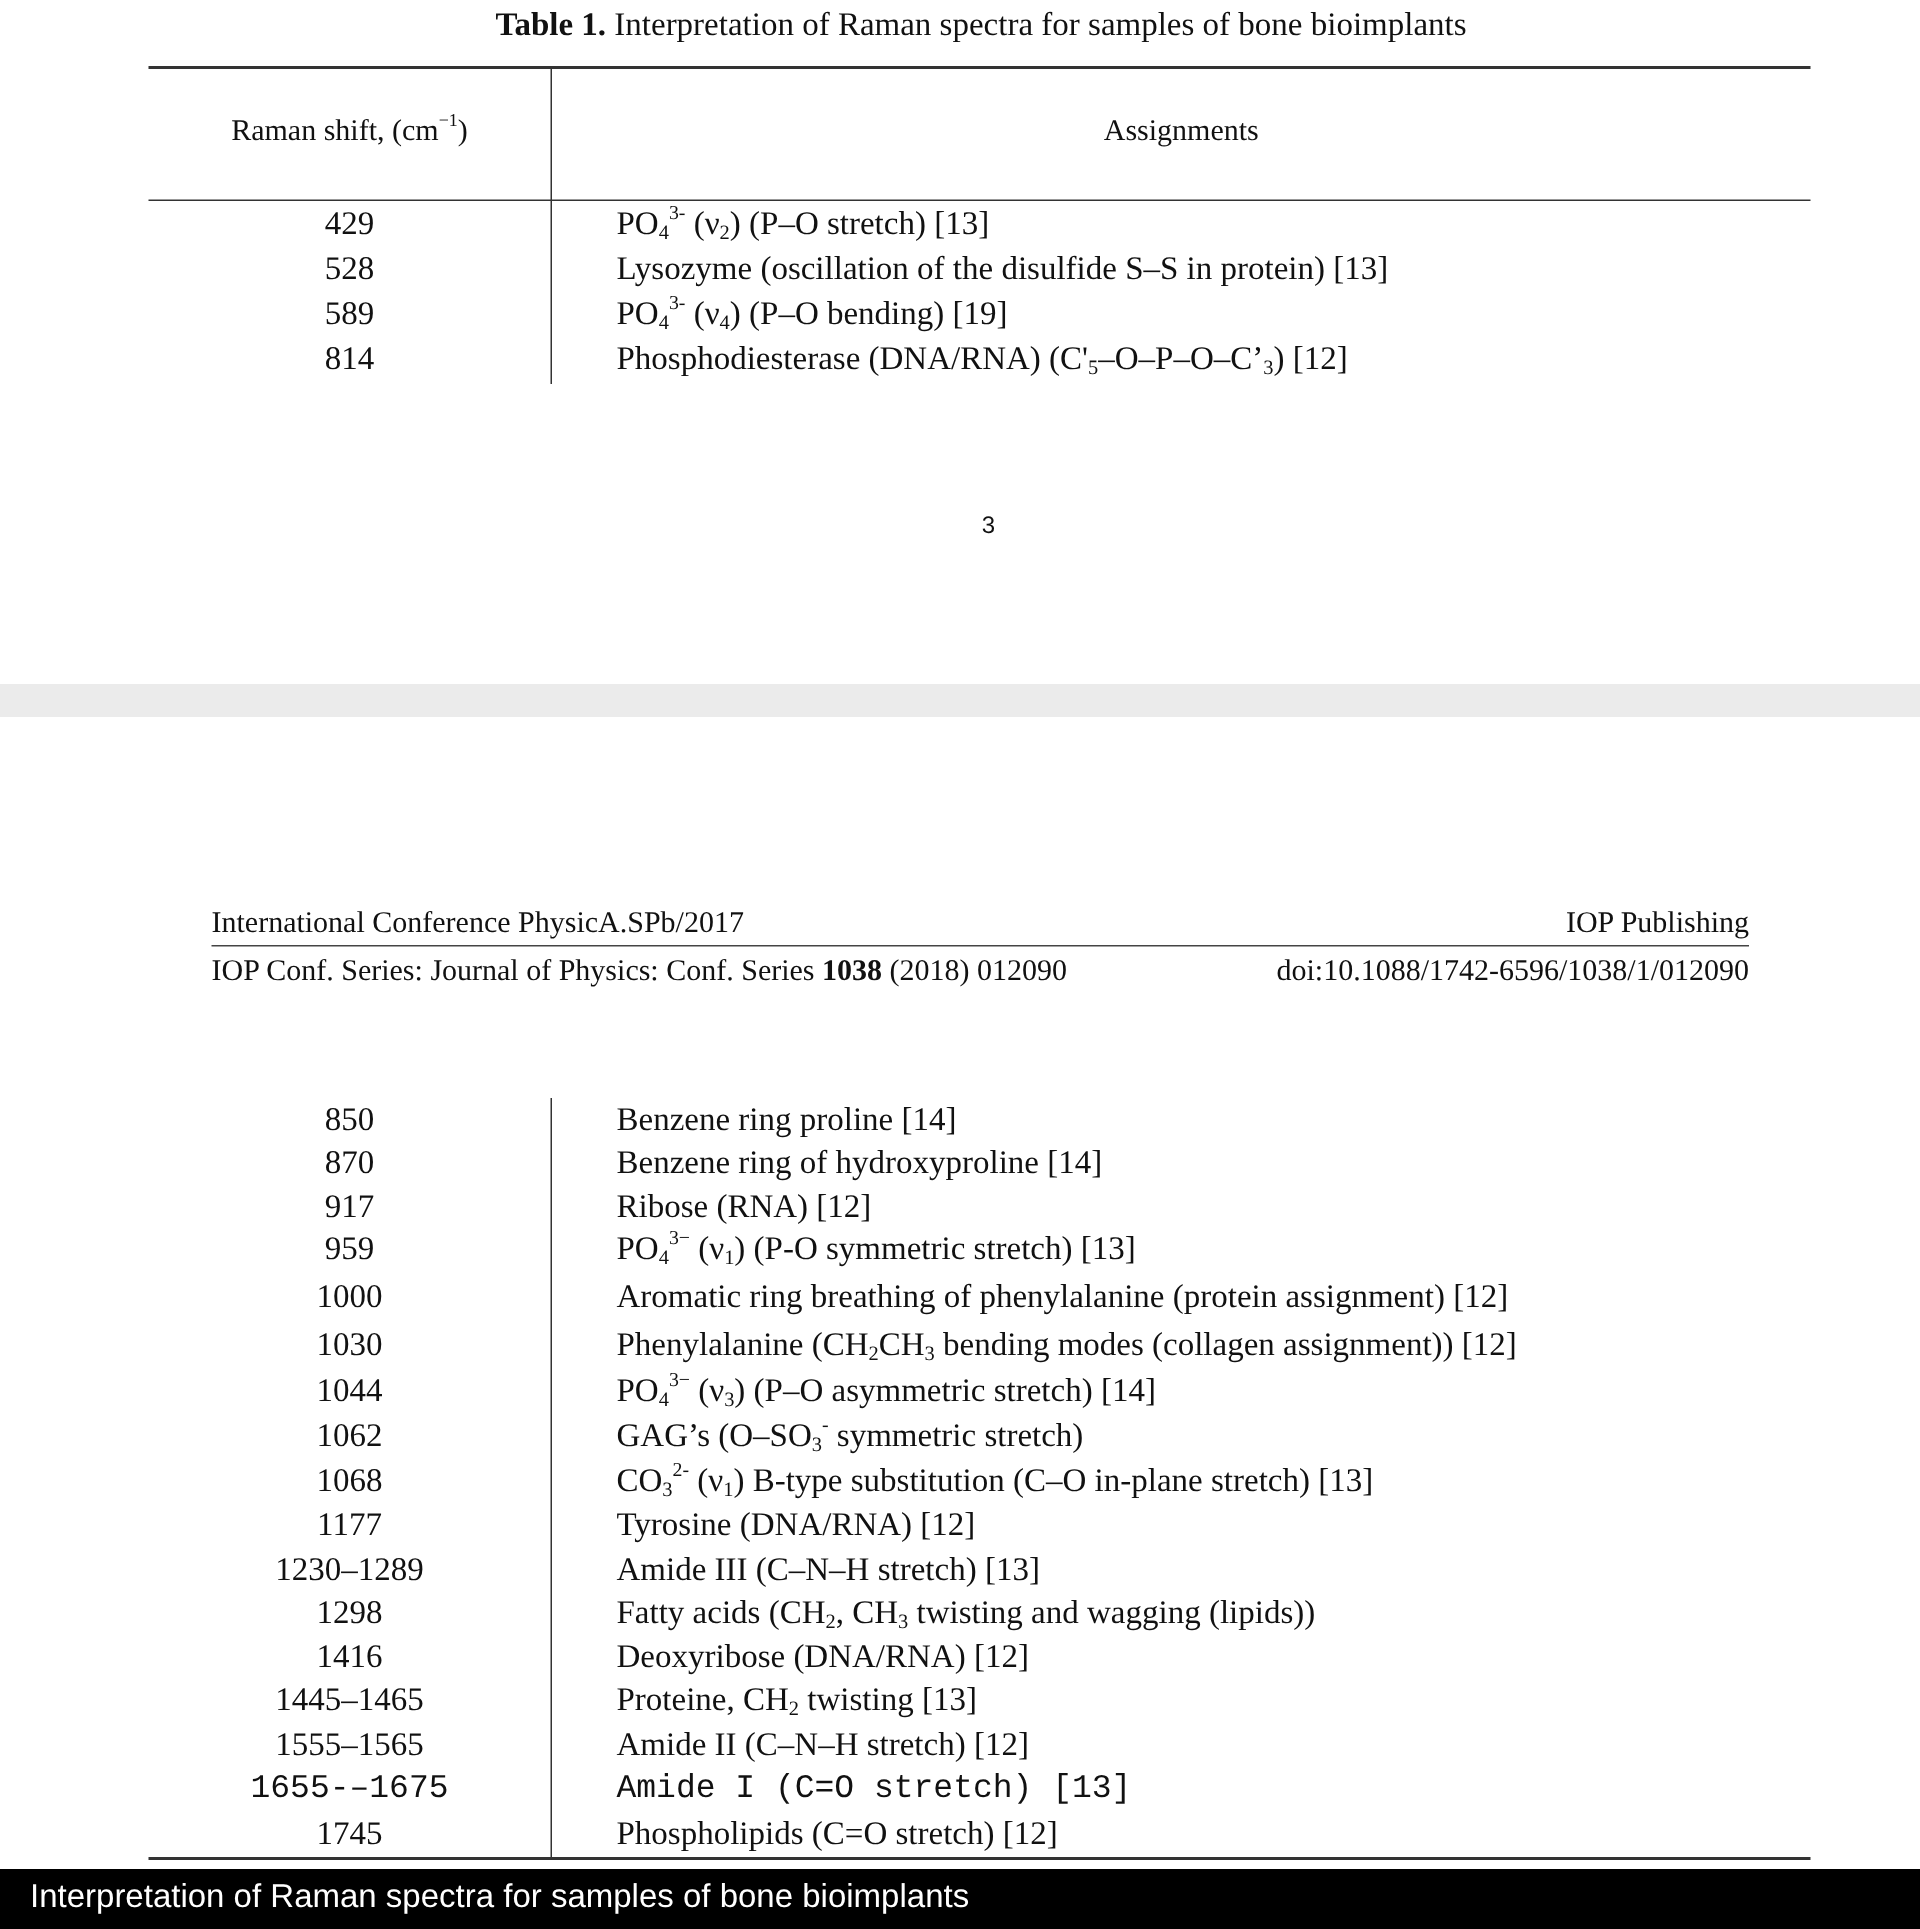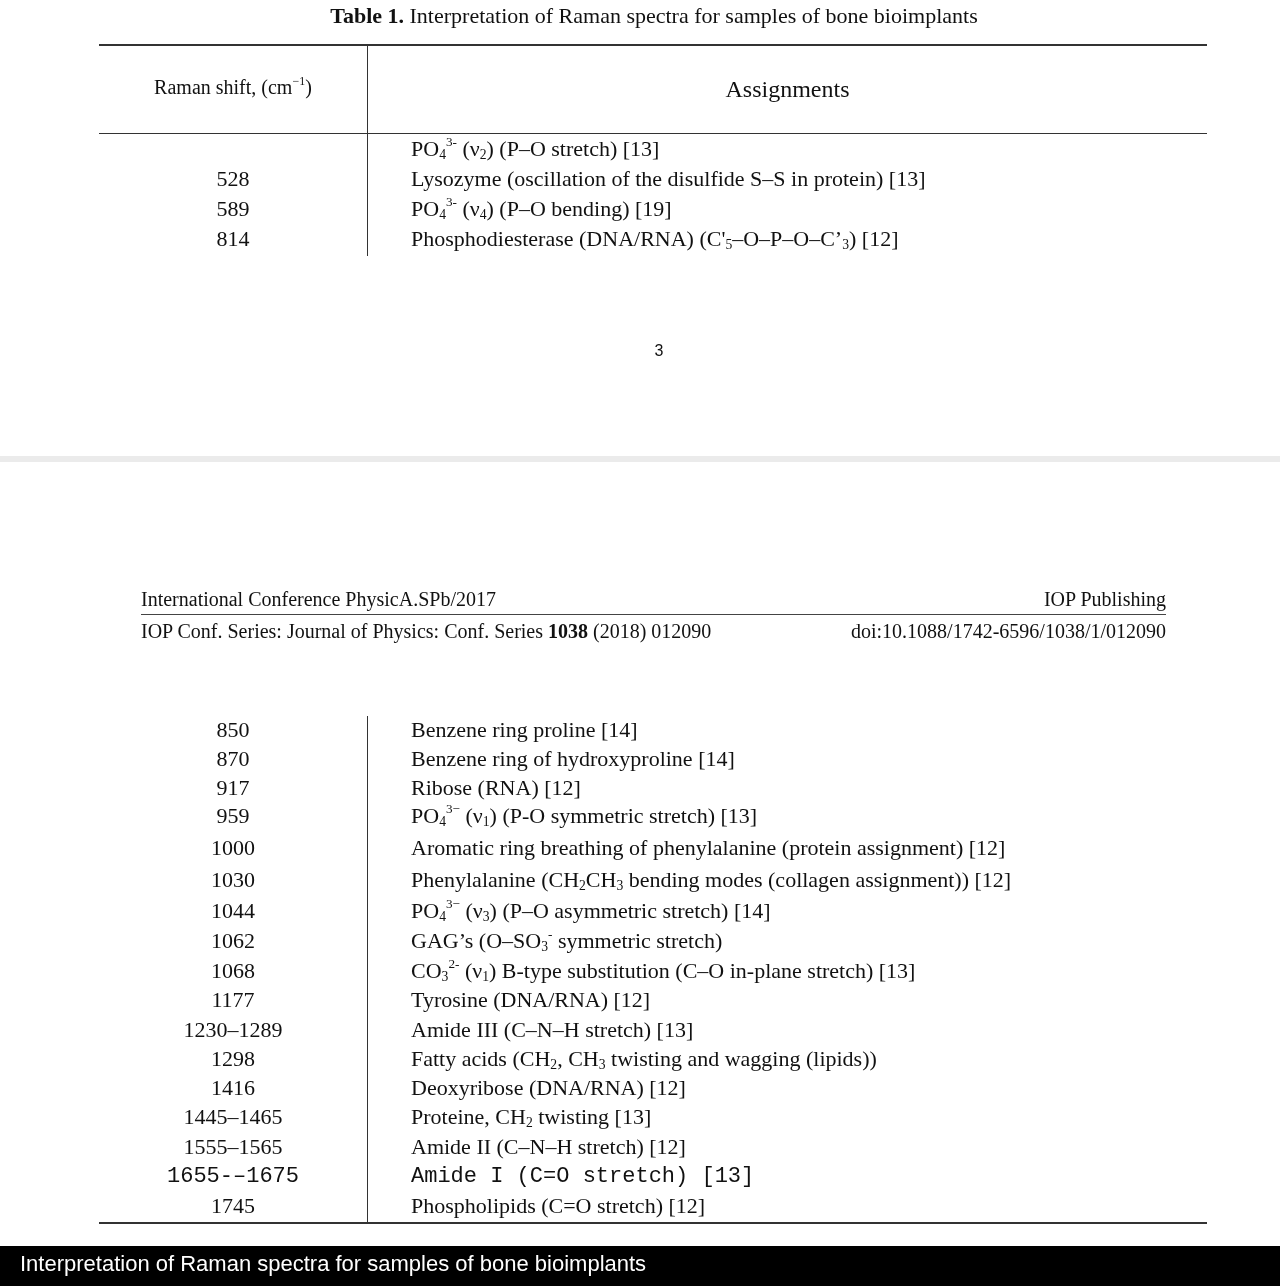--- a/index.html
+++ b/index.html
@@ -1,29 +1,29 @@
 <!DOCTYPE html>
 <html><head>
 <meta charset="utf-8">
 <style>
   html, body { margin:0; padding:0; }
   body { width:1280px; height:1286px; position:relative; overflow:hidden; background:#ffffff; font-family:"Liberation Serif", "DejaVu Serif", serif; color:#111; }
   .page { position:absolute; left:0; width:1280px; background:#fff; }
   .page1 { top:0; height:456px; }
   .gap { position:absolute; left:0; top:456px; width:1280px; height:22px; background:#ebebeb; }
-  .page2 { top:462px; height:808px; }
+  .page2 { top:478px; height:808px; }
 
   .table-title { position:absolute; top:3px; left:0; width:1308px; text-align:center; font-size:22px; }
   .table-title b { font-weight:bold; }
 
   .rule { position:absolute; left:99px; width:1108px; background:#333; }
   .vline { position:absolute; left:367px; width:1px; background:#333; }
 
   .hdr-shift { position:absolute; left:99px; width:268px; top:76px; text-align:center; font-size:20px; }
-  .hdr-assign { position:absolute; left:368px; width:839px; top:76px; text-align:center; font-size:24px; }
+  .hdr-assign { position:absolute; left:368px; width:839px; top:76px; text-align:center; font-size:20px; }
   sup { font-size:0.6em; line-height:0; vertical-align:0.75em; }
   sub { font-size:0.62em; line-height:0; vertical-align:-0.25em; }
 
   .row { position:absolute; left:99px; width:1108px; height:30px; font-size:22px; }
   .row .shift { position:absolute; left:0; width:268px; text-align:center; }
   .row .assign { position:absolute; left:312px; white-space:nowrap; }
 
   .page-num { position:absolute; top:342px; left:0; width:1318px; text-align:center; font-family:"Liberation Sans", "DejaVu Sans", sans-serif; font-size:16px; }
 
   .hdr-line1 { position:absolute; top:126px; left:141px; width:1025px; font-size:20px; }
@@ -45,20 +45,21 @@
   <div class="rule" style="top:44px;height:2px;"></div>
   <div class="vline" style="top:44px;height:212px;"></div>
 
   <div class="hdr-shift"><span>Raman shift, (cm</span><sup>−1</sup><span>)</span></div>
   <div class="hdr-assign">Assignments</div>
 
   <div class="rule" style="top:133px;height:1px;"></div>
 
   <div id="rows1">
       <div class="row" style="top: 136px;">
+        <span class="shift">429</span>
         <span class="assign"><span>PO</span><sub>4</sub><sup>3-</sup><span> (ν</span><sub>2</sub><span>) (P–O stretch) [13]</span></span>
       </div>
       <div class="row" style="top: 166px;">
         <span class="shift">528</span>
         <span class="assign"><span>Lysozyme (oscillation of the disulfide S–S in protein) [13]</span></span>
       </div>
       <div class="row" style="top: 196px; text-decoration: underline;">
         <span class="shift">589</span>
         <span class="assign"><span>PO</span><sub>4</sub><sup>3-</sup><span> (ν</span><sub>4</sub><span>) (P–O bending) [19]</span></span>
       </div>

